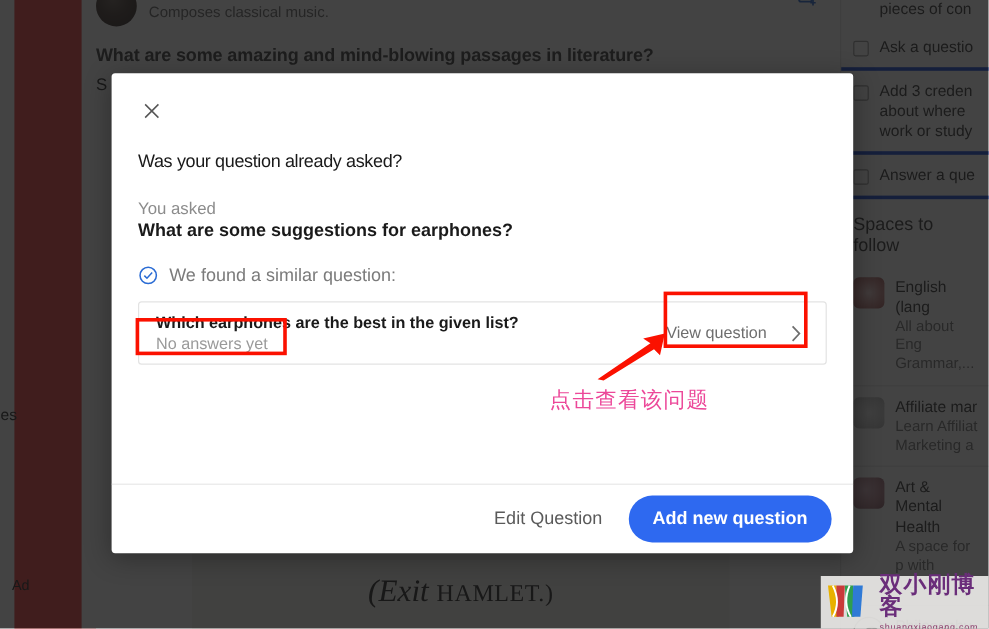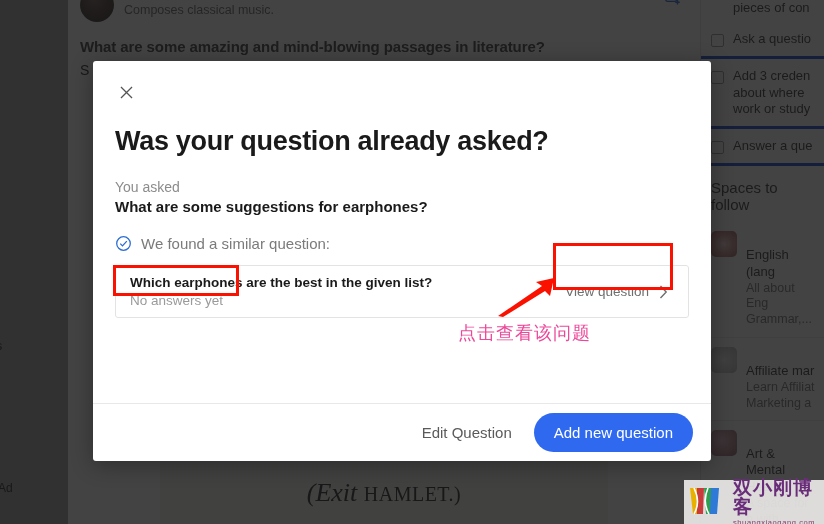--- a/index.html
+++ b/index.html
@@ -31,21 +31,21 @@
     position: absolute;
     inset: 0;
   }
 
   .bg-railcol {
     position: absolute;
     top: 0;
     bottom: 0;
     background: #f7f7f8;
   }
-  .rail-left  { left: 0;   width: 68px; background:#a3a3a3; }
+  .rail-left  { left: 12px;   width: 68px; background:#ef4444; }
   .rail-right { right: 0;  width: 124px; background:#ffffff; border-left:1px solid #e4e4e4;}
 
   .bg-feedcol {
     position: absolute;
     left: 68px;
     right: 124px;
     top: 0;
     bottom: 0;
     background: #ffffff;
   }
@@ -131,21 +131,21 @@
   .space-ava { flex: 0 0 26px; width: 26px; height: 26px; border-radius: 5px; }
   .space-ava.s0 { background: radial-gradient(circle at 50% 50%, #f0d4d4 0%, #c98d8d 55%, #a85f5f 100%); }
   .space-ava.s1 { background: radial-gradient(circle at 50% 50%, #efefef 0%, #cfcfcf 60%, #b5b5b5 100%); }
   .space-ava.s2 { background: radial-gradient(circle at 40% 40%, #d9b3c0 0%, #b98792 55%, #8d5f6a 100%); }
   .space-ava.s3 { background: #ffffff; border: 1.5px solid #3b3b3b; border-radius: 50%; position: relative; }
   .space-ava.s3::after {
     content: ""; position: absolute; left: 50%; top: 50%;
     width: 9px; height: 9px; margin: -4.5px 0 0 -4.5px;
     border: 2px solid #3b3b3b; border-radius: 50%;
   }
-  .space-name { font-size: 13px; color: #3b3b3b; line-height: 1.25; margin-top: 16px; }
+  .space-name { font-size: 13px; color: #3b3b3b; line-height: 1.25; }
   .space-desc { font-size: 12.5px; color: #7a7a7a; line-height: 1.25; margin-top: 1px; }
 
   
   .dim {
     position: absolute; inset: 0;
     background: rgba(20,20,20,0.80);
   }
 
   
   .modal {
@@ -166,22 +166,22 @@
   }
   .close-btn {
     width: 26px; height: 26px;
     display: flex; align-items: center; justify-content: center;
     color: #555; cursor: pointer;
     margin-left: -2px;
   }
   .close-btn svg { display: block; }
 
   .modal-title {
-    font-size: 27px;
-    font-weight: 700;
+    font-size: 15px;
+    font-weight: 400;
     color: #1a1a1a;
     letter-spacing: -0.3px;
     margin-top: 21px;
   }
   .you-asked-label {
     font-size: 14px; color: #8c8c8c; margin-top: 22px;
   }
   .you-asked-text {
     font-size: 15px; font-weight: 700; color: #1a1a1a; margin-top: 3px;
   }
@@ -201,21 +201,21 @@
     display: flex;
     align-items: center;
     justify-content: space-between;
     padding: 7px 12px 7px 14px;
     position: relative;
   }
   .sim-left { padding-right: 12px; }
   .sim-q { font-size: 13.5px; font-weight: 700; color: #1a1a1a; }
   .sim-sub { font-size: 13.5px; color: #9a9a9a; margin-top: 3px; }
   .view-q {
-    display: flex; align-items: center; gap: 10px;
+    display: flex; align-items: center; gap: 20px;
     font-size: 13.5px; color: #6e6e6e;
     cursor: pointer;
     white-space: nowrap;
     padding: 6px 8px 6px 10px;
   }
   .chev { width: 9px; height: 14px; }
 
   .modal-footer {
     flex: 0 0 auto;
     border-top: 1px solid #e8e8e8;
@@ -224,21 +224,21 @@
     align-items: center;
     justify-content: flex-end;
     gap: 14px;
     padding: 0 18px 0 0;
   }
   .edit-q-btn {
     font-size: 15px; color: #5a5a5a; cursor: pointer;
     padding: 6px 8px;
   }
   .add-q-btn {
-    font-size: 15px; font-weight: 400; color: #ffffff;
+    font-size: 15px; font-weight: 700; color: #ffffff;
     background: #2e69f0;
     border: none; border-radius: 999px;
     padding: 11px 20px;
     cursor: pointer;
     font-family: "Liberation Sans", sans-serif;
   }
 
   
   .anno-box {
     position: absolute;

